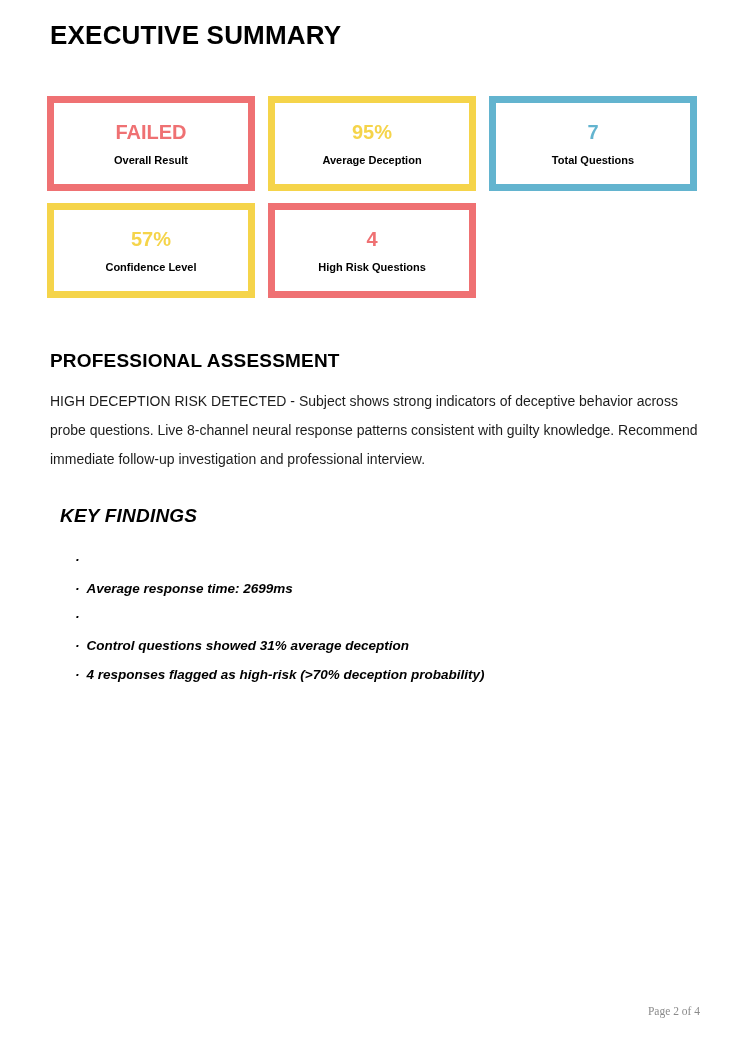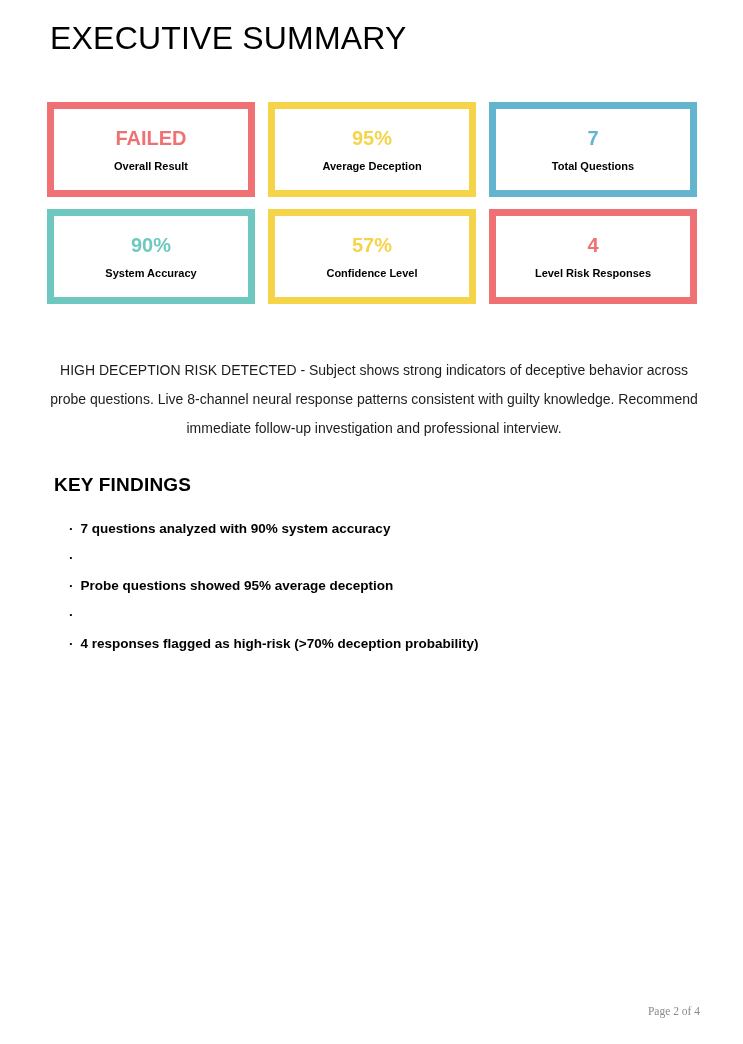--- a/index.html
+++ b/index.html
@@ -13,22 +13,22 @@
     overflow: hidden;
   }
   .page {
     position: relative;
     width: 743px;
     height: 1044px;
     background: #ffffff;
     padding: 20px 46px 0 47px;
   }
   .doc-title {
-    font-size: 32px;
-    font-weight: normal;
+    font-size: 26px;
+    font-weight: bold;
     letter-spacing: 0.2px;
     color: #000;
     margin-left: 3px;
   }
   .stats-grid {
     margin-top: 45px;
     width: 650px;
     display: grid;
     grid-template-columns: repeat(3, 1fr);
     gap: 12px 13px;
@@ -61,23 +61,22 @@
     letter-spacing: 0.2px;
   }
   .assessment-section { margin-top: 52px; margin-left: 3px; }
   .assessment-body {
     margin-top: 15px;
     width: 648px;
     font-size: 14px;
     line-height: 29px;
     font-weight: normal;
     color: #1c1c1c;
-    text-align: center;
   }
-  .findings-section { margin-top: 31px; margin-left: 7px; }
+  .findings-section { margin-top: 31px; margin-left: 13px; font-style: italic; }
   .findings-list {
     list-style: none;
     margin-top: 19px;
     padding-left: 15px;
   }
   .findings-list li {
     font-size: 13.5px;
     font-weight: bold;
     line-height: 28.7px;
     color: #000;
@@ -115,57 +114,54 @@
     <div class="card" data-bind-style="borderColor:cards.1.color" style="border-color: rgb(245, 212, 74);">
       <div class="card-value" data-bind="cards.1.value" data-bind-style="color:cards.1.color" style="color: rgb(245, 212, 74);">95%</div>
       <div class="card-label" data-bind="cards.1.label">Average Deception</div>
     </div>
 
     <div class="card" data-bind-style="borderColor:cards.2.color" style="border-color: rgb(99, 180, 207);">
       <div class="card-value" data-bind="cards.2.value" data-bind-style="color:cards.2.color" style="color: rgb(99, 180, 207);">7</div>
       <div class="card-label" data-bind="cards.2.label">Total Questions</div>
     </div>
 
-    <div class="card" data-bind-style="borderColor:cards.3.color" style="border-color: rgb(111, 200, 191);">
-      <div class="card-value" data-bind="cards.3.value" data-bind-style="color:cards.3.color" style="color: rgb(111, 200, 191);">90%</div>
-      <div class="card-label" data-bind="cards.3.label">System Accuracy</div>
-    </div>
 
     <div class="card" data-bind-style="borderColor:cards.4.color" style="border-color: rgb(245, 212, 74);">
       <div class="card-value" data-bind="cards.4.value" data-bind-style="color:cards.4.color" style="color: rgb(245, 212, 74);">57%</div>
       <div class="card-label" data-bind="cards.4.label">Confidence Level</div>
     </div>
 
     <div class="card" data-bind-style="borderColor:cards.5.color" style="border-color: rgb(239, 113, 115);">
       <div class="card-value" data-bind="cards.5.value" data-bind-style="color:cards.5.color" style="color: rgb(239, 113, 115);">4</div>
-      <div class="card-label" data-bind="cards.5.label">Level Risk Responses</div>
+      <div class="card-label" data-bind="cards.5.label">High Risk Questions</div>
     </div>
 
   </div>
 
   <div class="assessment-section">
+    <h2 class="section-heading" data-bind="assessment.heading">PROFESSIONAL ASSESSMENT</h2>
     <p class="assessment-body" data-bind="assessment.body">HIGH DECEPTION RISK DETECTED - Subject shows strong indicators of deceptive behavior across probe questions. Live 8-channel neural response patterns consistent with guilty knowledge. Recommend immediate follow-up investigation and professional interview.</p>
   </div>
 
   <div class="findings-section">
     <h2 class="section-heading" data-bind="findings.heading">KEY FINDINGS</h2>
     <ul class="findings-list">
       <li>
         <span class="bullet-glyph" data-bind="findings.bullet">·</span>
-        <span data-bind="findings.items.0">7 questions analyzed with 90% system accuracy</span>
+      </li>
+      <li>
+        <span class="bullet-glyph" data-bind="findings.bullet">·</span>
+        <span data-bind="findings.items.1">Average response time: 2699ms</span>
       </li>
       <li>
         <span class="bullet-glyph" data-bind="findings.bullet">·</span>
       </li>
       <li>
         <span class="bullet-glyph" data-bind="findings.bullet">·</span>
-        <span data-bind="findings.items.2">Probe questions showed 95% average deception</span>
-      </li>
-      <li>
-        <span class="bullet-glyph" data-bind="findings.bullet">·</span>
+        <span data-bind="findings.items.3">Control questions showed 31% average deception</span>
       </li>
       <li>
         <span class="bullet-glyph" data-bind="findings.bullet">·</span>
         <span data-bind="findings.items.4">4 responses flagged as high-risk (&gt;70% deception probability)</span>
       </li>
     </ul>
   </div>
 
   <div class="page-footer" data-bind="page.footer">Page 2 of 4</div>
 

